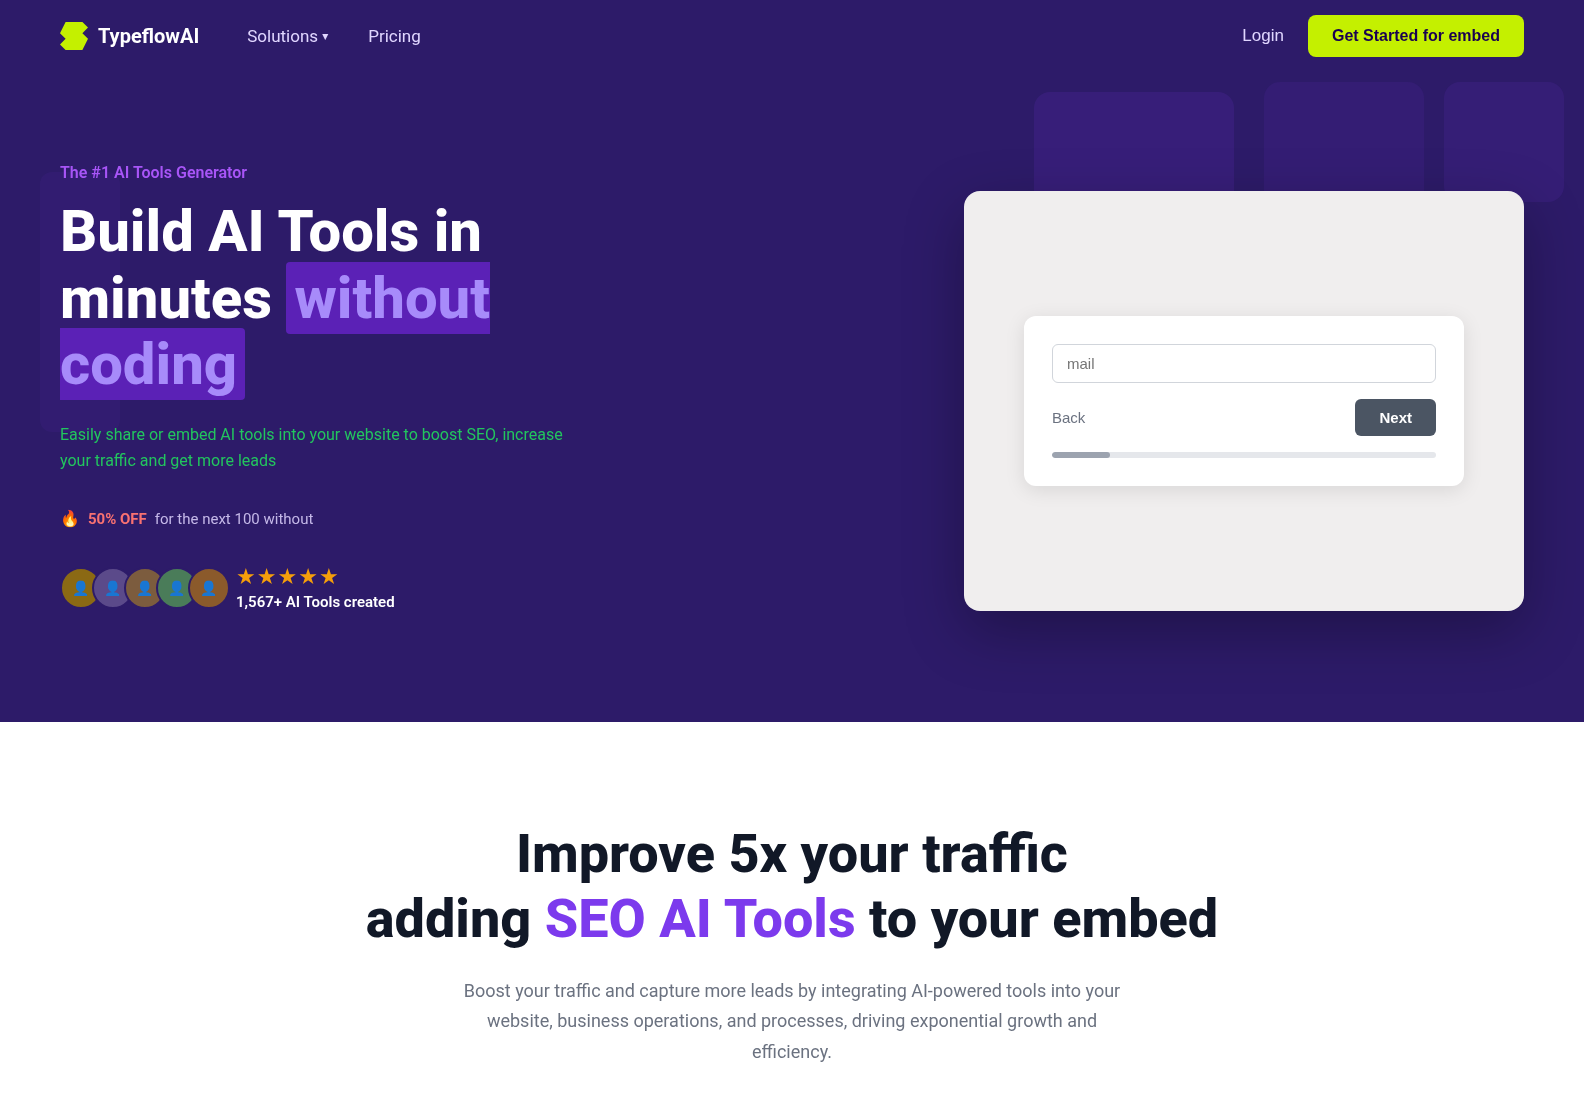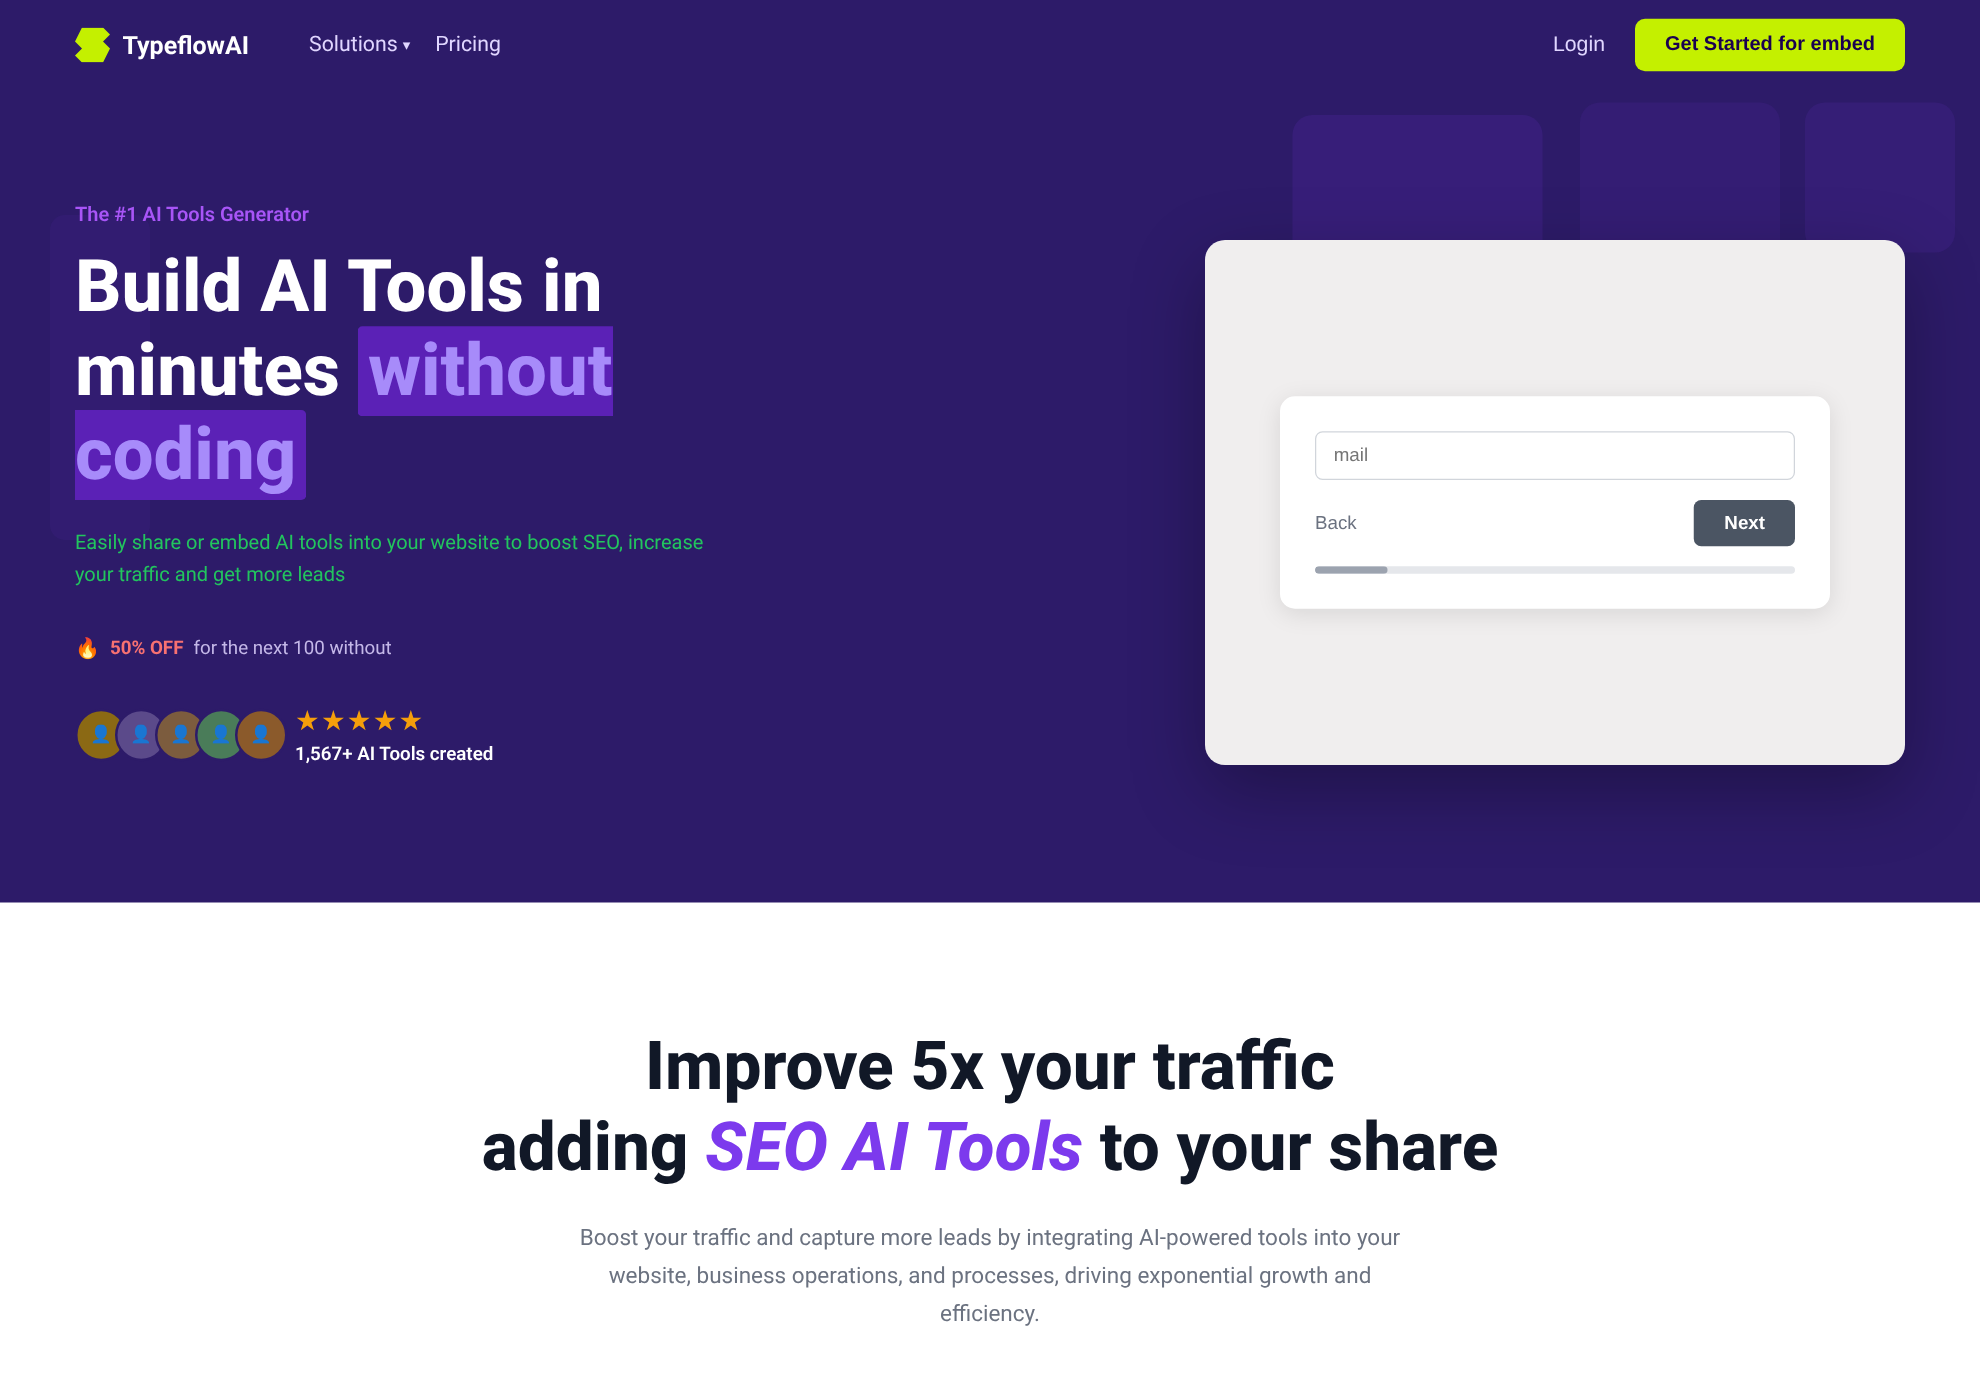--- a/index.html
+++ b/index.html
@@ -17,21 +17,21 @@
       z-index: 10;
     }
     .navbar-left { display: flex; align-items: center; gap: 48px; }
     .logo { display: flex; align-items: center; gap: 10px; cursor: pointer; }
     .logo-icon {
       width: 28px; height: 28px;
       background: #c4f000;
       clip-path: polygon(20% 0%, 80% 0%, 100% 20%, 80% 40%, 100% 60%, 80% 100%, 20% 100%, 0% 80%, 20% 60%, 0% 40%);
     }
     .logo-text { color: #ffffff; font-size: 20px; font-weight: 700; }
-    .nav-links { display: flex; align-items: center; gap: 20px; }
+    .nav-links { display: flex; align-items: center; gap: 40px; }
     .nav-link { color: #e0d6ff; font-size: 17px; font-weight: 400; cursor: pointer; display: flex; align-items: center; gap: 4px; text-decoration: none; }
     .chevron { font-size: 12px; }
     .navbar-right { display: flex; align-items: center; gap: 24px; }
     .login-btn { color: #e0d6ff; font-size: 17px; font-weight: 400; cursor: pointer; background: none; border: none; padding-left: 16px; }
     .cta-btn {
       background: #c4f000;
       color: #1a0050;
       font-size: 16px;
       font-weight: 700;
       padding: 12px 24px;
@@ -226,21 +226,21 @@
       padding: 100px 60px 80px 60px;
       text-align: center;
     }
     .section2-title {
       font-size: 54px;
       font-weight: 800;
       color: #111827;
       line-height: 1.2;
       margin-bottom: 24px;
     }
-    .section2-title .purple { color: #7c3aed; font-style: italic; }
+    .section2-title .purple { color: #7c3aed; }
     .section2-subtitle {
       font-size: 18px;
       color: #6b7280;
       max-width: 680px;
       margin: 0 auto;
       line-height: 1.7;
     }
   </style>
 </head>
 <body>
@@ -315,16 +315,16 @@
           </div>
         </div>
       </div>
     </div>
   </div>
 </section>
 
 <section class="section2">
   <h2 class="section2-title">
     <span>Improve 5x your traffic</span><br>
-    <span>adding </span><span class="purple">SEO AI Tools</span><span> to your share</span>
+    <span>adding </span><span class="purple">SEO AI Tools</span><span> to your embed</span>
   </h2>
   <p class="section2-subtitle">Boost your traffic and capture more leads by integrating AI-powered tools into your website, business operations, and processes, driving exponential growth and efficiency.</p>
 </section>
 
 </body></html>

